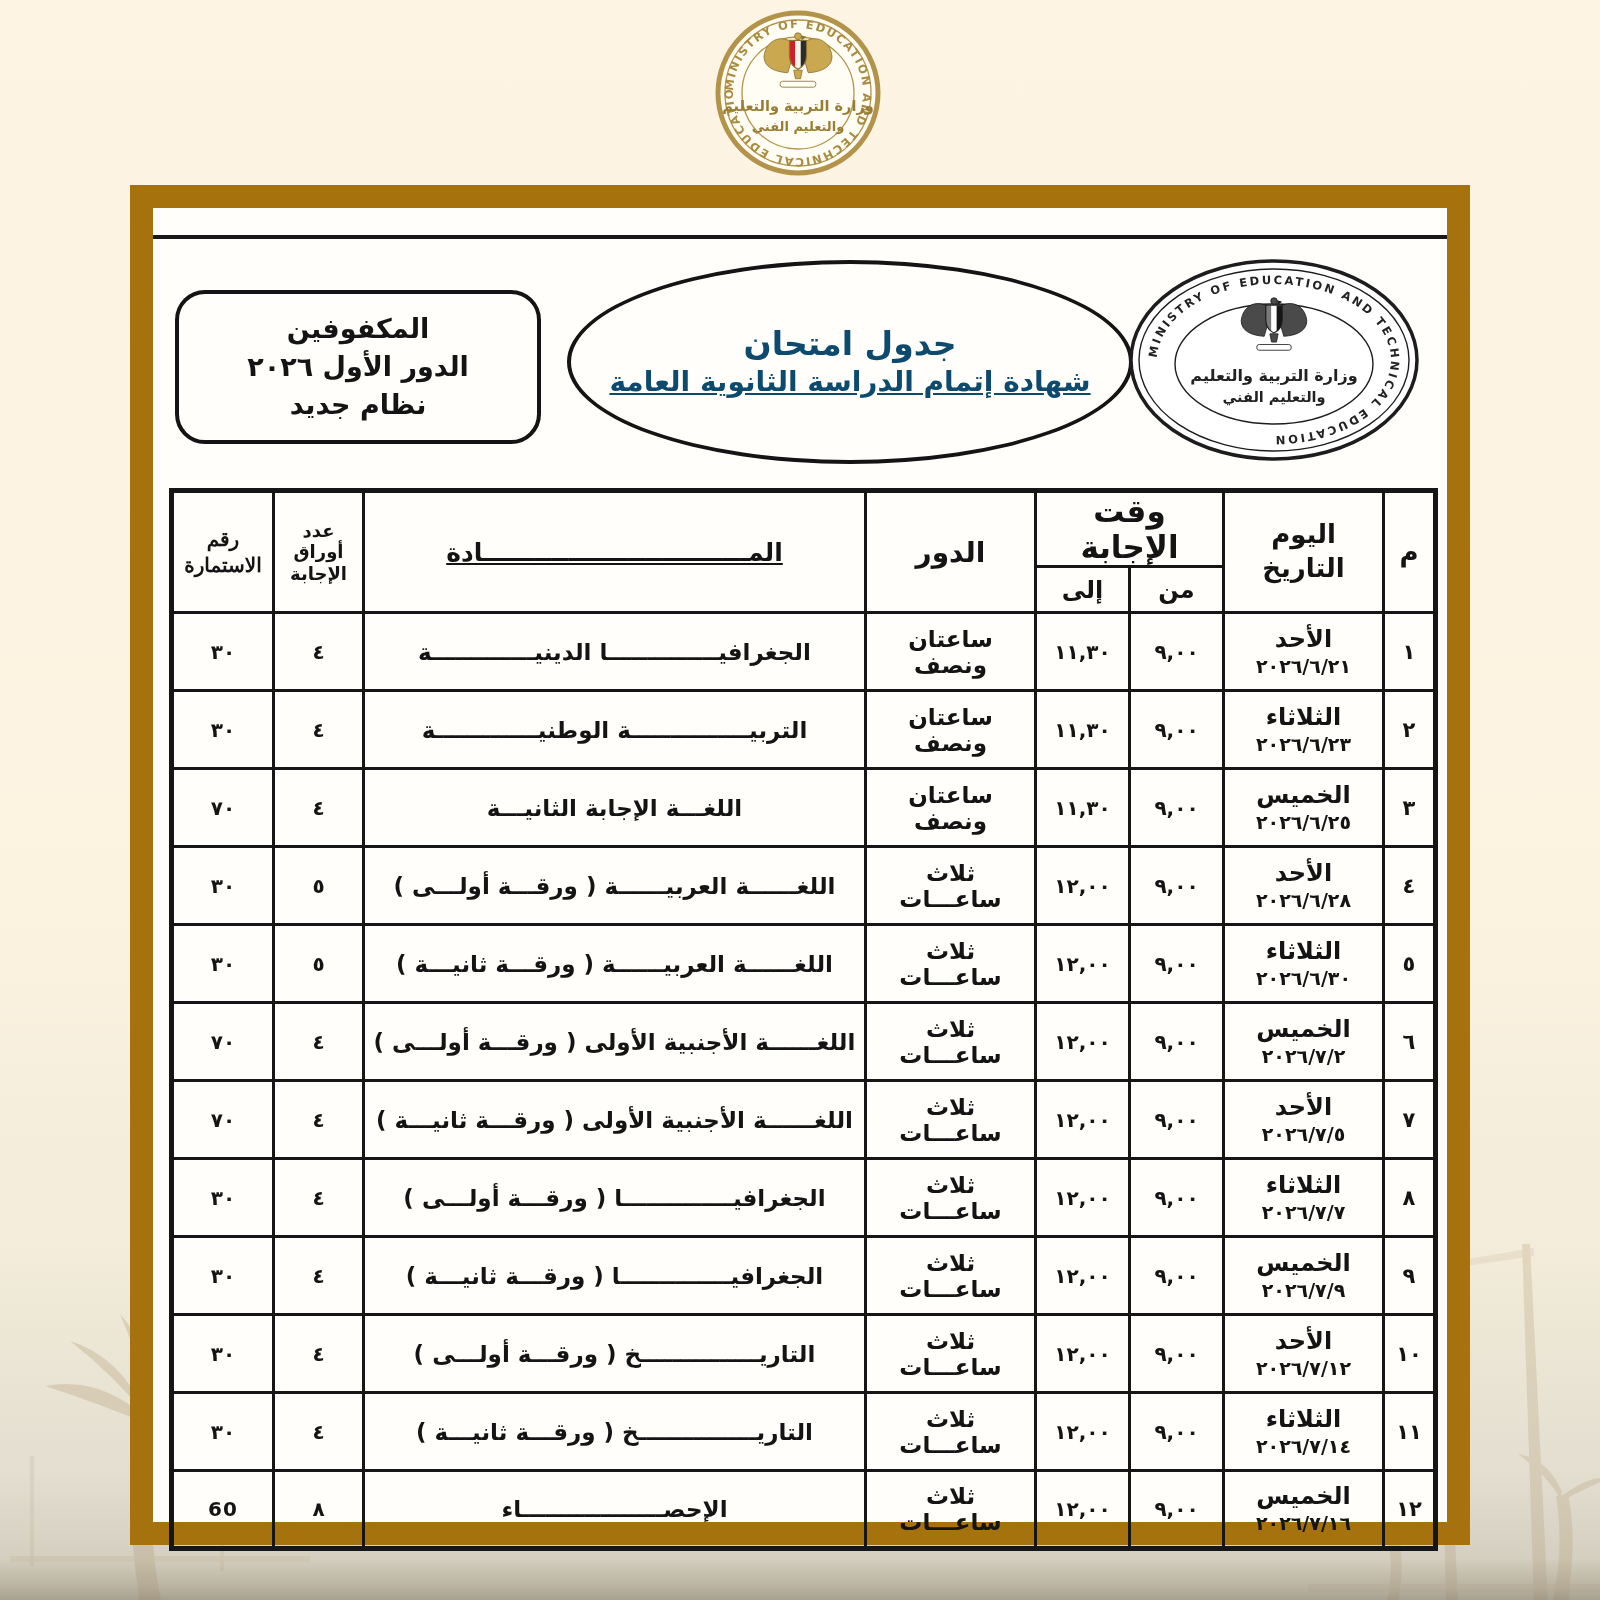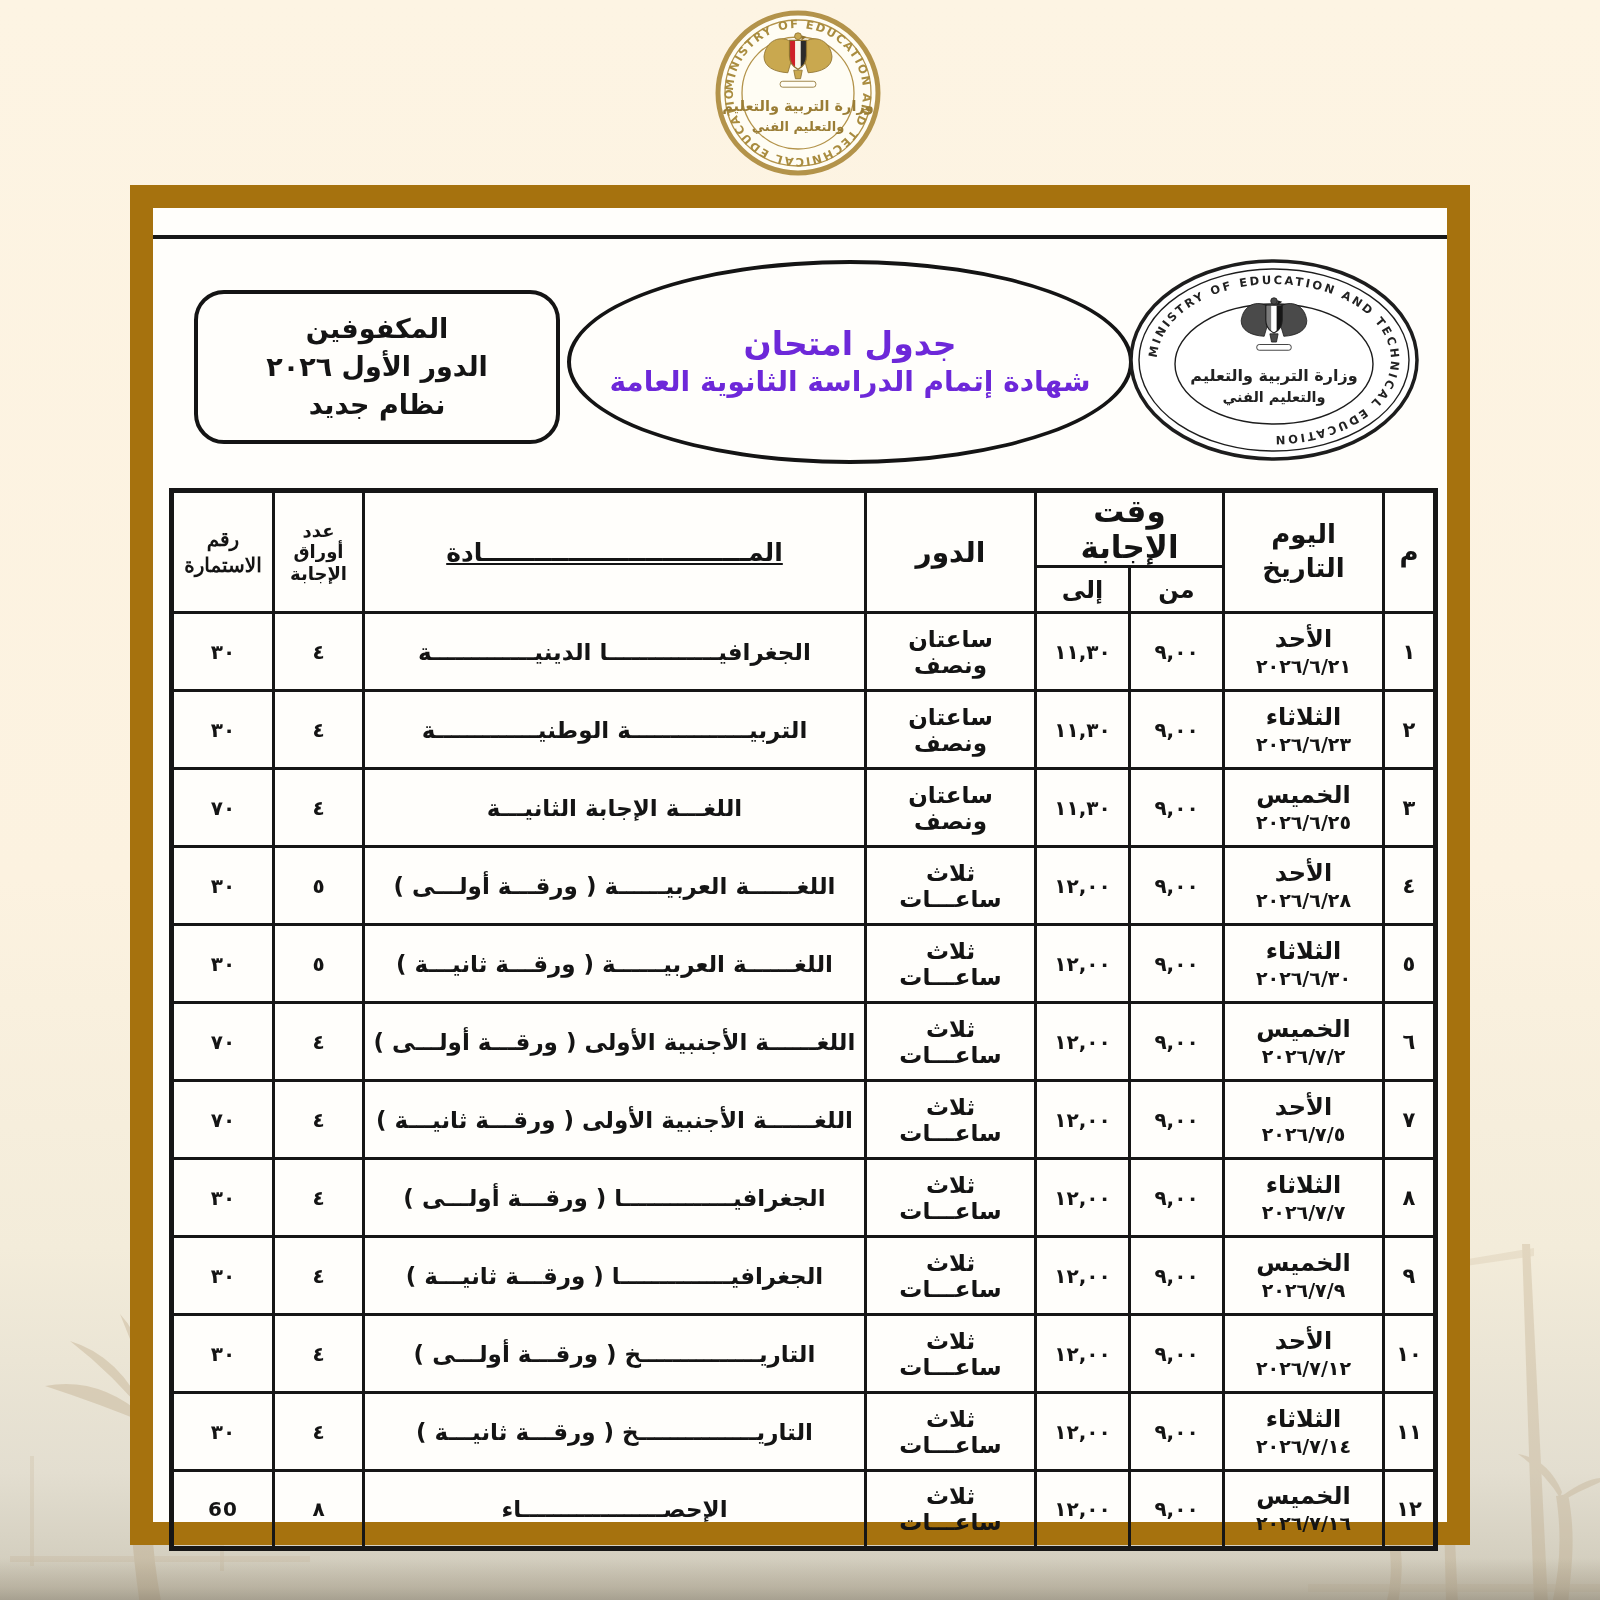--- a/index.html
+++ b/index.html
@@ -28,35 +28,35 @@
     position:absolute;left:130px;top:185px;width:1340px;height:1360px;
     background:#a6720e;box-sizing:border-box;padding:23px;
   }
   .page{
     position:relative;width:100%;height:100%;
     background:#fffefb;box-sizing:border-box;
   }
   .topline{position:absolute;top:27px;left:0;width:100%;height:4px;background:#181818;}
   .header-area{position:absolute;top:44px;left:16px;right:16px;height:232px;}
   .info-box{
-    position:absolute;left:25px;top:38px;width:358px;height:146px;
+    position:absolute;left:6px;top:38px;width:358px;height:146px;
     border:4px solid #141414;border-radius:30px;
     display:flex;flex-direction:column;justify-content:center;align-items:center;
     text-align:center;font-weight:700;color:#141414;
     font-size:27px;line-height:1.42;direction:rtl;
   }
   .title-oval{
     position:absolute;left:398px;top:8px;width:566px;height:204px;
     border:4px solid #141414;border-radius:50%;
     display:flex;flex-direction:column;justify-content:center;align-items:center;
-    text-align:center;font-weight:700;color:#6d28d9;direction:rtl;box-sizing:border-box;
+    text-align:center;font-weight:700;color:#0c4a6e;direction:rtl;box-sizing:border-box;
     padding:4px 26px;
   }
   .title-oval .l1{font-size:33px;line-height:1.2;}
-  .title-oval .l2{font-size:28px;line-height:1.3;}
+  .title-oval .l2{font-size:28px;line-height:1.3;text-decoration:underline;}
   .title-oval .l3{font-size:29px;line-height:1.25;}
   .stamp{position:absolute;right:6px;top:2px;width:302px;height:212px;}
   
   table.schedule{
     position:absolute;top:280px;left:16px;width:1264px;height:1034px;
     border-collapse:collapse;table-layout:fixed;direction:rtl;
     color:#141414;
   }
   table.schedule th,table.schedule td{
     border:3px solid #161616;text-align:center;vertical-align:middle;

